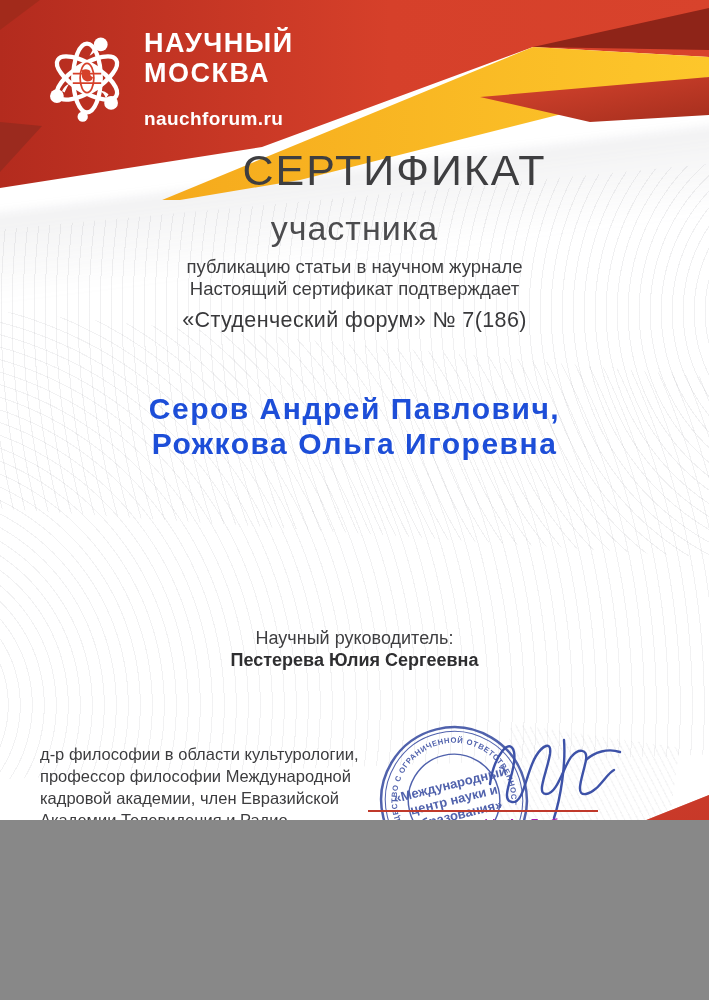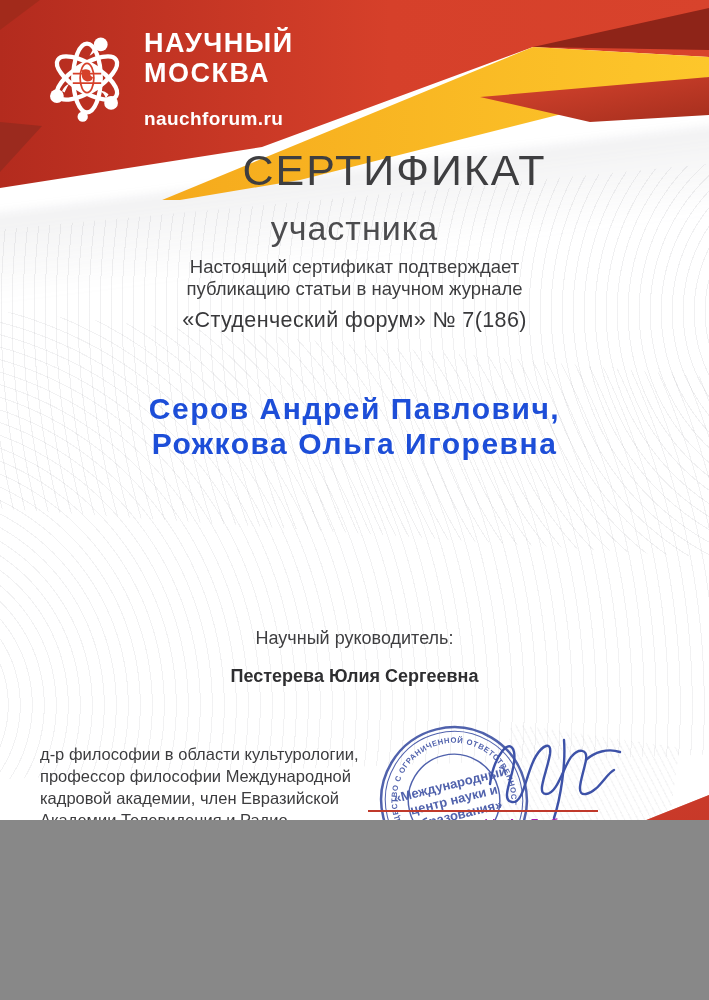--- a/index.html
+++ b/index.html
@@ -38,21 +38,21 @@
   .logo-site{font-size:19px;font-weight:bold;margin-top:21px;letter-spacing:.4px;}
   
   .ctr{position:absolute;left:0;width:709px;text-align:center;}
   .cert-title{top:146px;font-size:43px;font-weight:300;color:#3e3e40;letter-spacing:2px;padding-left:40px;}
   .cert-sub{top:209px;font-size:34px;font-weight:300;color:#4c4c4e;letter-spacing:1px;}
   .intro{top:256px;font-size:18.5px;color:#3d3d3f;line-height:1.18;}
   .journal{top:308px;font-size:21.5px;color:#39393b;letter-spacing:.4px;}
   .names{top:392px;font-size:30px;font-weight:bold;color:#1d4ed8;line-height:1.15;letter-spacing:1.5px;}
   .article{top:523px;font-size:18px;color:#3e3e40;line-height:1.18;letter-spacing:.2px;}
   .supervisor{top:628px;font-size:18px;color:#3e3e40;line-height:1.2;}
-  .supervisor .sup-name{font-weight:bold;color:#2e2e30;margin-top:16px;}
+  .supervisor .sup-name{font-weight:bold;color:#2e2e30;}
   .credentials{
     position:absolute;left:40px;top:744px;width:330px;text-align:left;
     font-size:16.5px;color:#3c3c3e;line-height:1.33;
   }
   
   .stamp{position:absolute;left:376px;top:722px;width:156px;height:156px;opacity:.92;}
   .signature{position:absolute;left:468px;top:722px;width:180px;height:105px;}
   .sign-line{position:absolute;left:368px;top:810px;width:230px;height:2px;background:#c0392b;}
   .sign-name{position:absolute;left:484px;top:816px;font-size:16.5px;color:#a21caf;letter-spacing:.5px;}
   
@@ -119,22 +119,22 @@
       <div class="logo-name">НАУЧНЫЙ</div>
       <div class="logo-name">МОСКВА</div>
       <div class="logo-site">nauchforum.ru</div>
     </div>
   </div>
 
   <div class="ctr cert-title">СЕРТИФИКАТ</div>
   <div class="ctr cert-sub">участника</div>
 
   <div class="ctr intro">
+    <div>публикацию статьи в научном журнале</div>
     <div>Настоящий сертификат подтверждает</div>
-    <div>публикацию статьи в научном журнале</div>
   </div>
   <div class="ctr journal">«Студенческий форум» № 7(186)</div>
 
   <div class="ctr names">
     <div>Серов Андрей Павлович,</div>
     <div>Рожкова Ольга Игоревна</div>
   </div>
 
 
   <div class="ctr supervisor">

